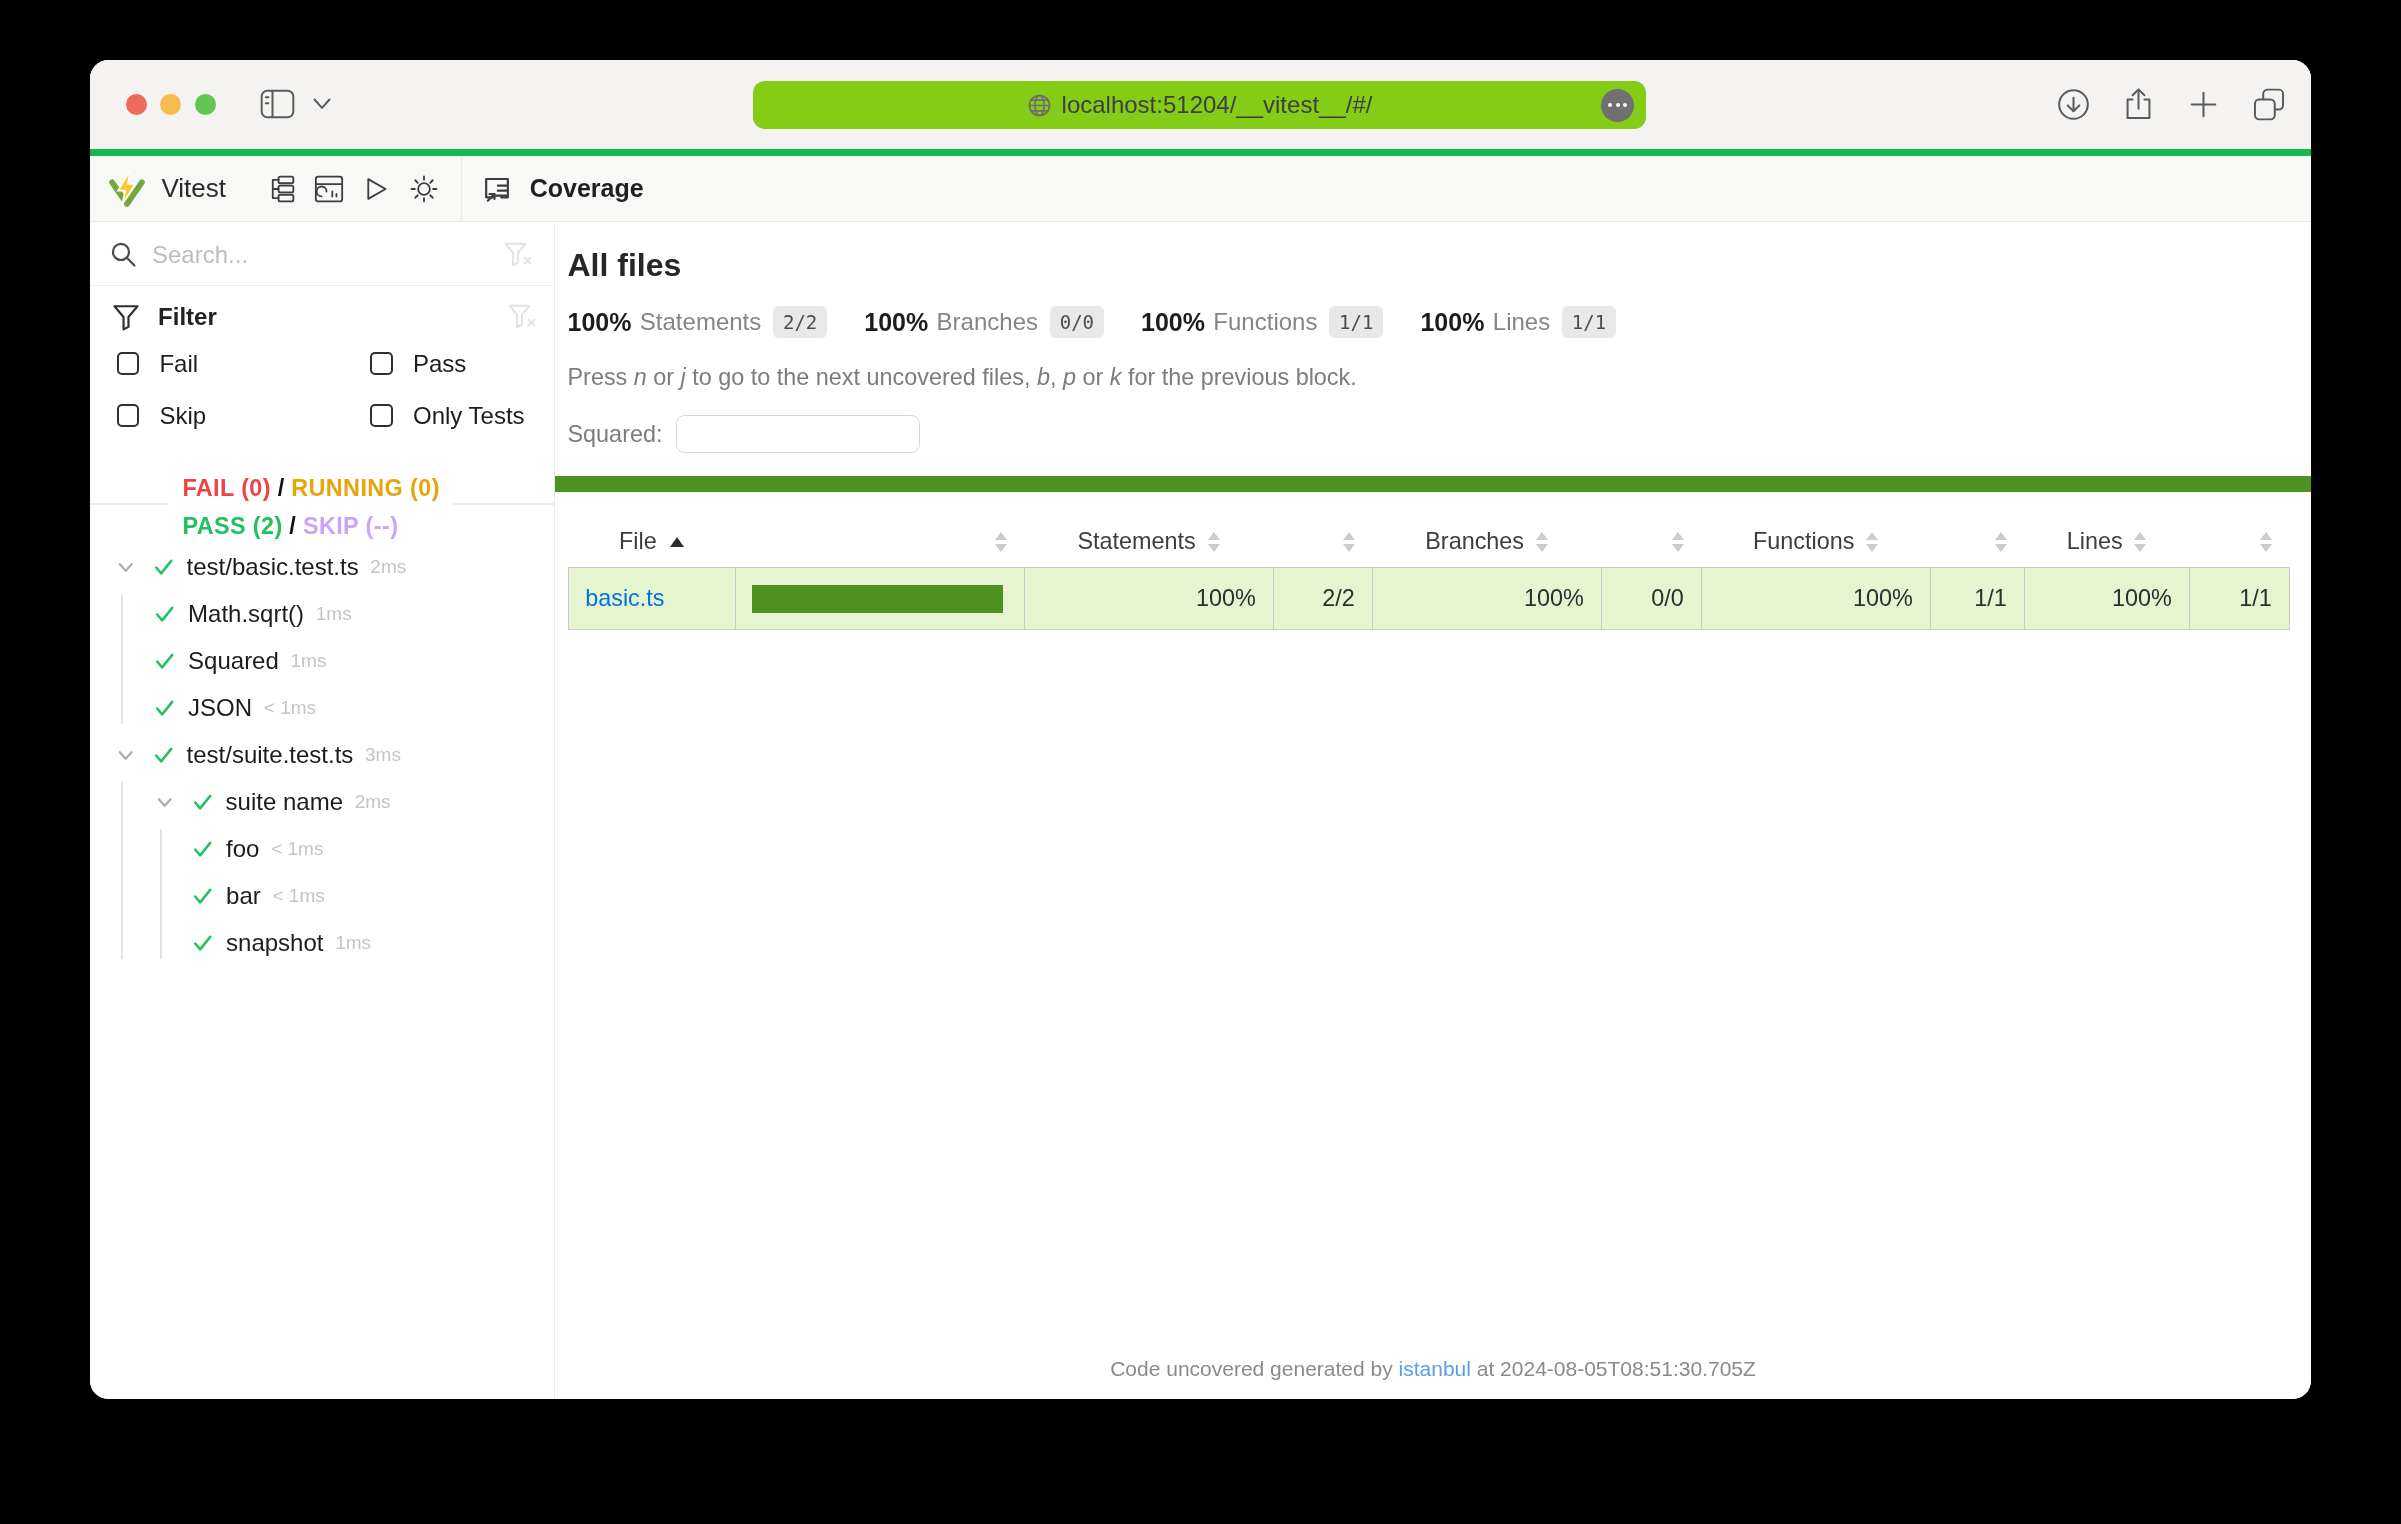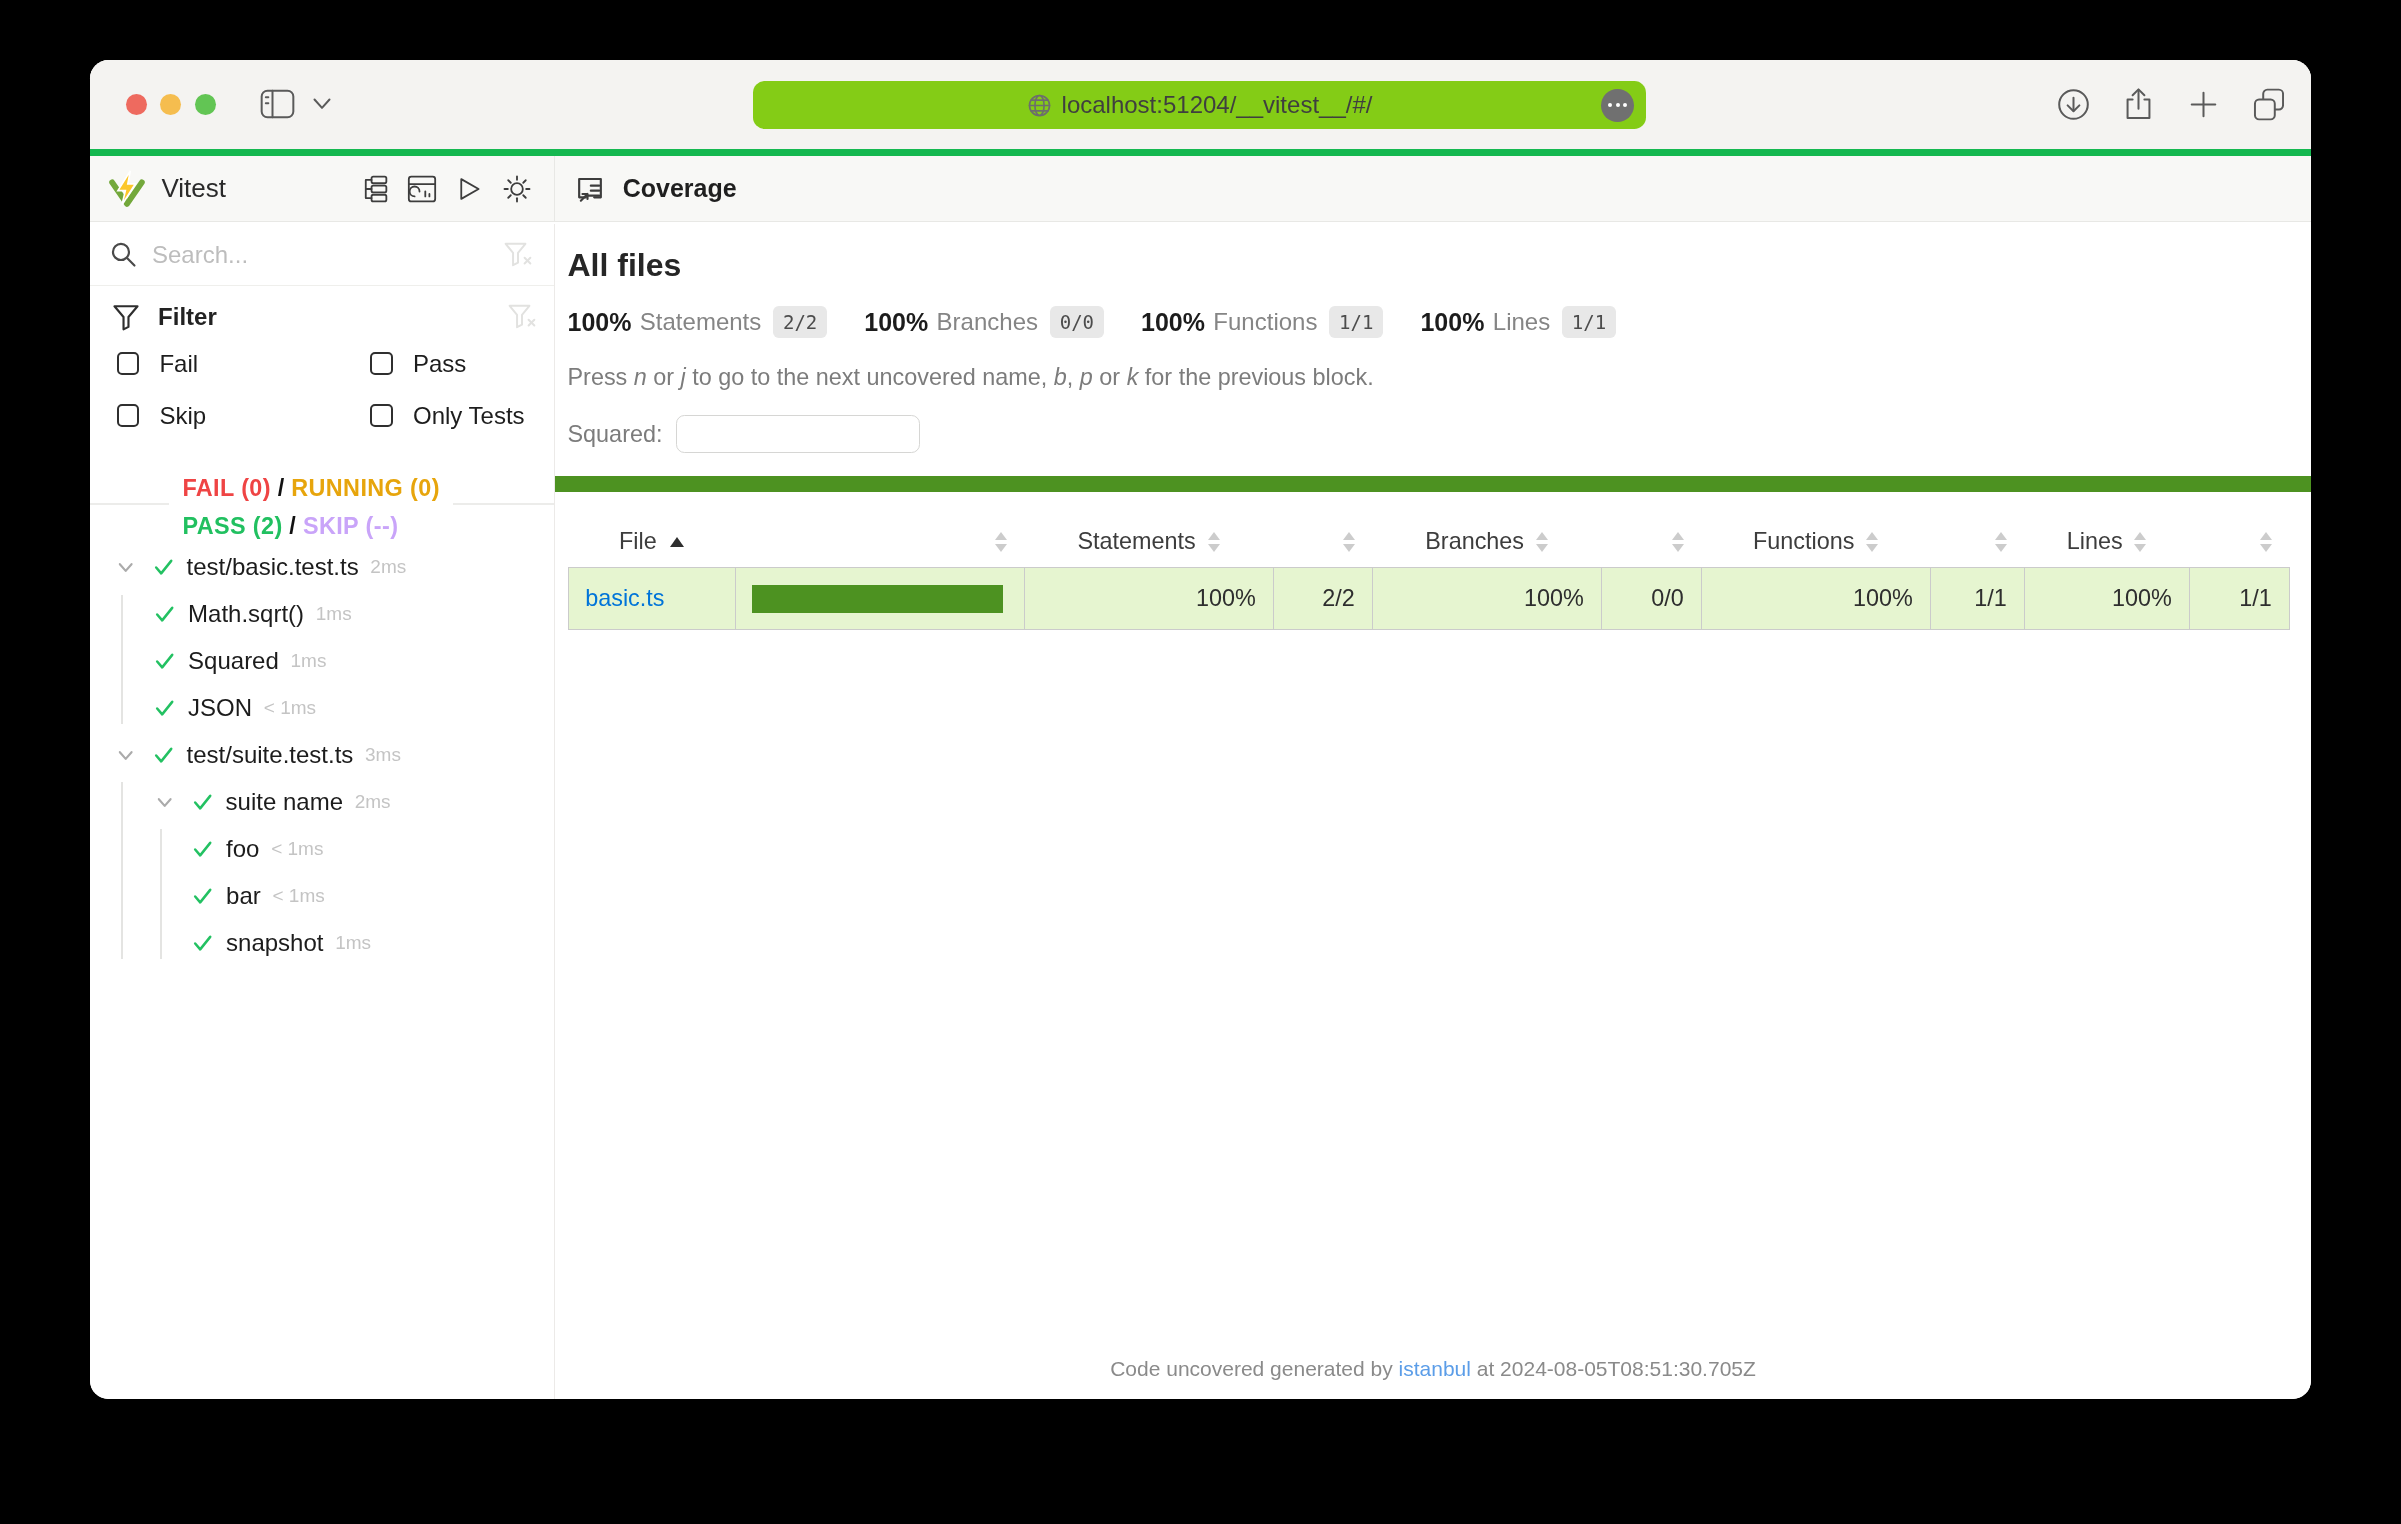--- a/index.html
+++ b/index.html
@@ -15,21 +15,21 @@
   .sidebar-toggle { position:absolute; left:170px; top:28px; }
   .tb-chevron { position:absolute; left:222px; top:37px; }
   .url-bar { position:absolute; left:663px; top:21px; width:893px; height:48px; background:#84cc16; border-radius:11.7px; display:flex; align-items:center; justify-content:center; gap:10px; font-size:24px; color:#3f3f3f; }
   .ellipsis-btn { position:absolute; right:11.7px; top:7.5px; width:33px; height:33px; border-radius:50%; background:#707070; display:flex; align-items:center; justify-content:center; gap:3.3px; }
   .ellipsis-btn i { width:4.2px; height:4.2px; border-radius:50%; background:#fff; }
   .tb-right { position:absolute; left:1965px; top:26px; display:flex; gap:28px; align-items:center; }
 
   
   .progress { position:absolute; top:89px; left:0; right:0; height:6.7px; background:#15b850; }
   .app-header { position:absolute; top:96px; left:0; right:0; height:66px; background:#f8f8f6; border-bottom:1.7px solid #e8e8e5; display:flex; }
-  .hdr-left { width:465px; border-right:1.7px solid #e8e8e5; display:flex; align-items:center; padding:0 22px 0 18.4px; }
+  .hdr-left { width:372px; border-right:1.7px solid #e8e8e5; display:flex; align-items:center; padding:0 22px 0 18.4px; }
   .hdr-title { margin-left:15px; font-size:26px; color:#2a2a2a; font-weight:500; }
   .hdr-icons { margin-left:auto; display:flex; gap:19px; align-items:center; }
   .ic { stroke:#3d3d3d; fill:none; stroke-width:2.2; stroke-linecap:round; stroke-linejoin:round; }
   .hdr-right { flex:1; display:flex; align-items:center; gap:16.7px; padding-left:19px; }
   .cov-title { font-size:25px; font-weight:700; color:#1f1f1f; }
 
   
   .sidebar { position:absolute; top:164px; left:0; width:465px; bottom:0; background:#fff; border-right:1.7px solid #eceae8; }
   .search-row { position:absolute; top:0; left:0; right:0; height:62px; border-bottom:1.7px solid #efefec; display:flex; align-items:center; padding:0 22px 0 20px; }
   .search-input { flex:1; margin-left:15px; border:none; outline:none; background:transparent; font-size:24px; color:#333; font-family:inherit; }
@@ -366,21 +366,21 @@
           <span class="lbl">Functions</span>
           <span class="frac">1/1</span>
       </div>
       <div class="stat">
         <b>100%</b>
           <span class="lbl">Lines</span>
           <span class="frac">1/1</span>
       </div>
     </div>
 
-    <div class="help"><span>Press </span><i>n</i><span> or </span><i>j</i><span> to go to the next uncovered name, </span><i>b</i><span>, </span><i>p</i><span> or </span><i>k</i><span> for the previous block.</span></div>
+    <div class="help"><span>Press </span><i>n</i><span> or </span><i>j</i><span> to go to the next uncovered files, </span><i>b</i><span>, </span><i>p</i><span> or </span><i>k</i><span> for the previous block.</span></div>
 
     <div class="filter-row">
       <span>Squared:</span>
       <input class="filter-input" type="search" value="" style="">
     </div>
 
     <div class="status-line"></div>
 
     <div class="tbl-wrap">
       <table>

